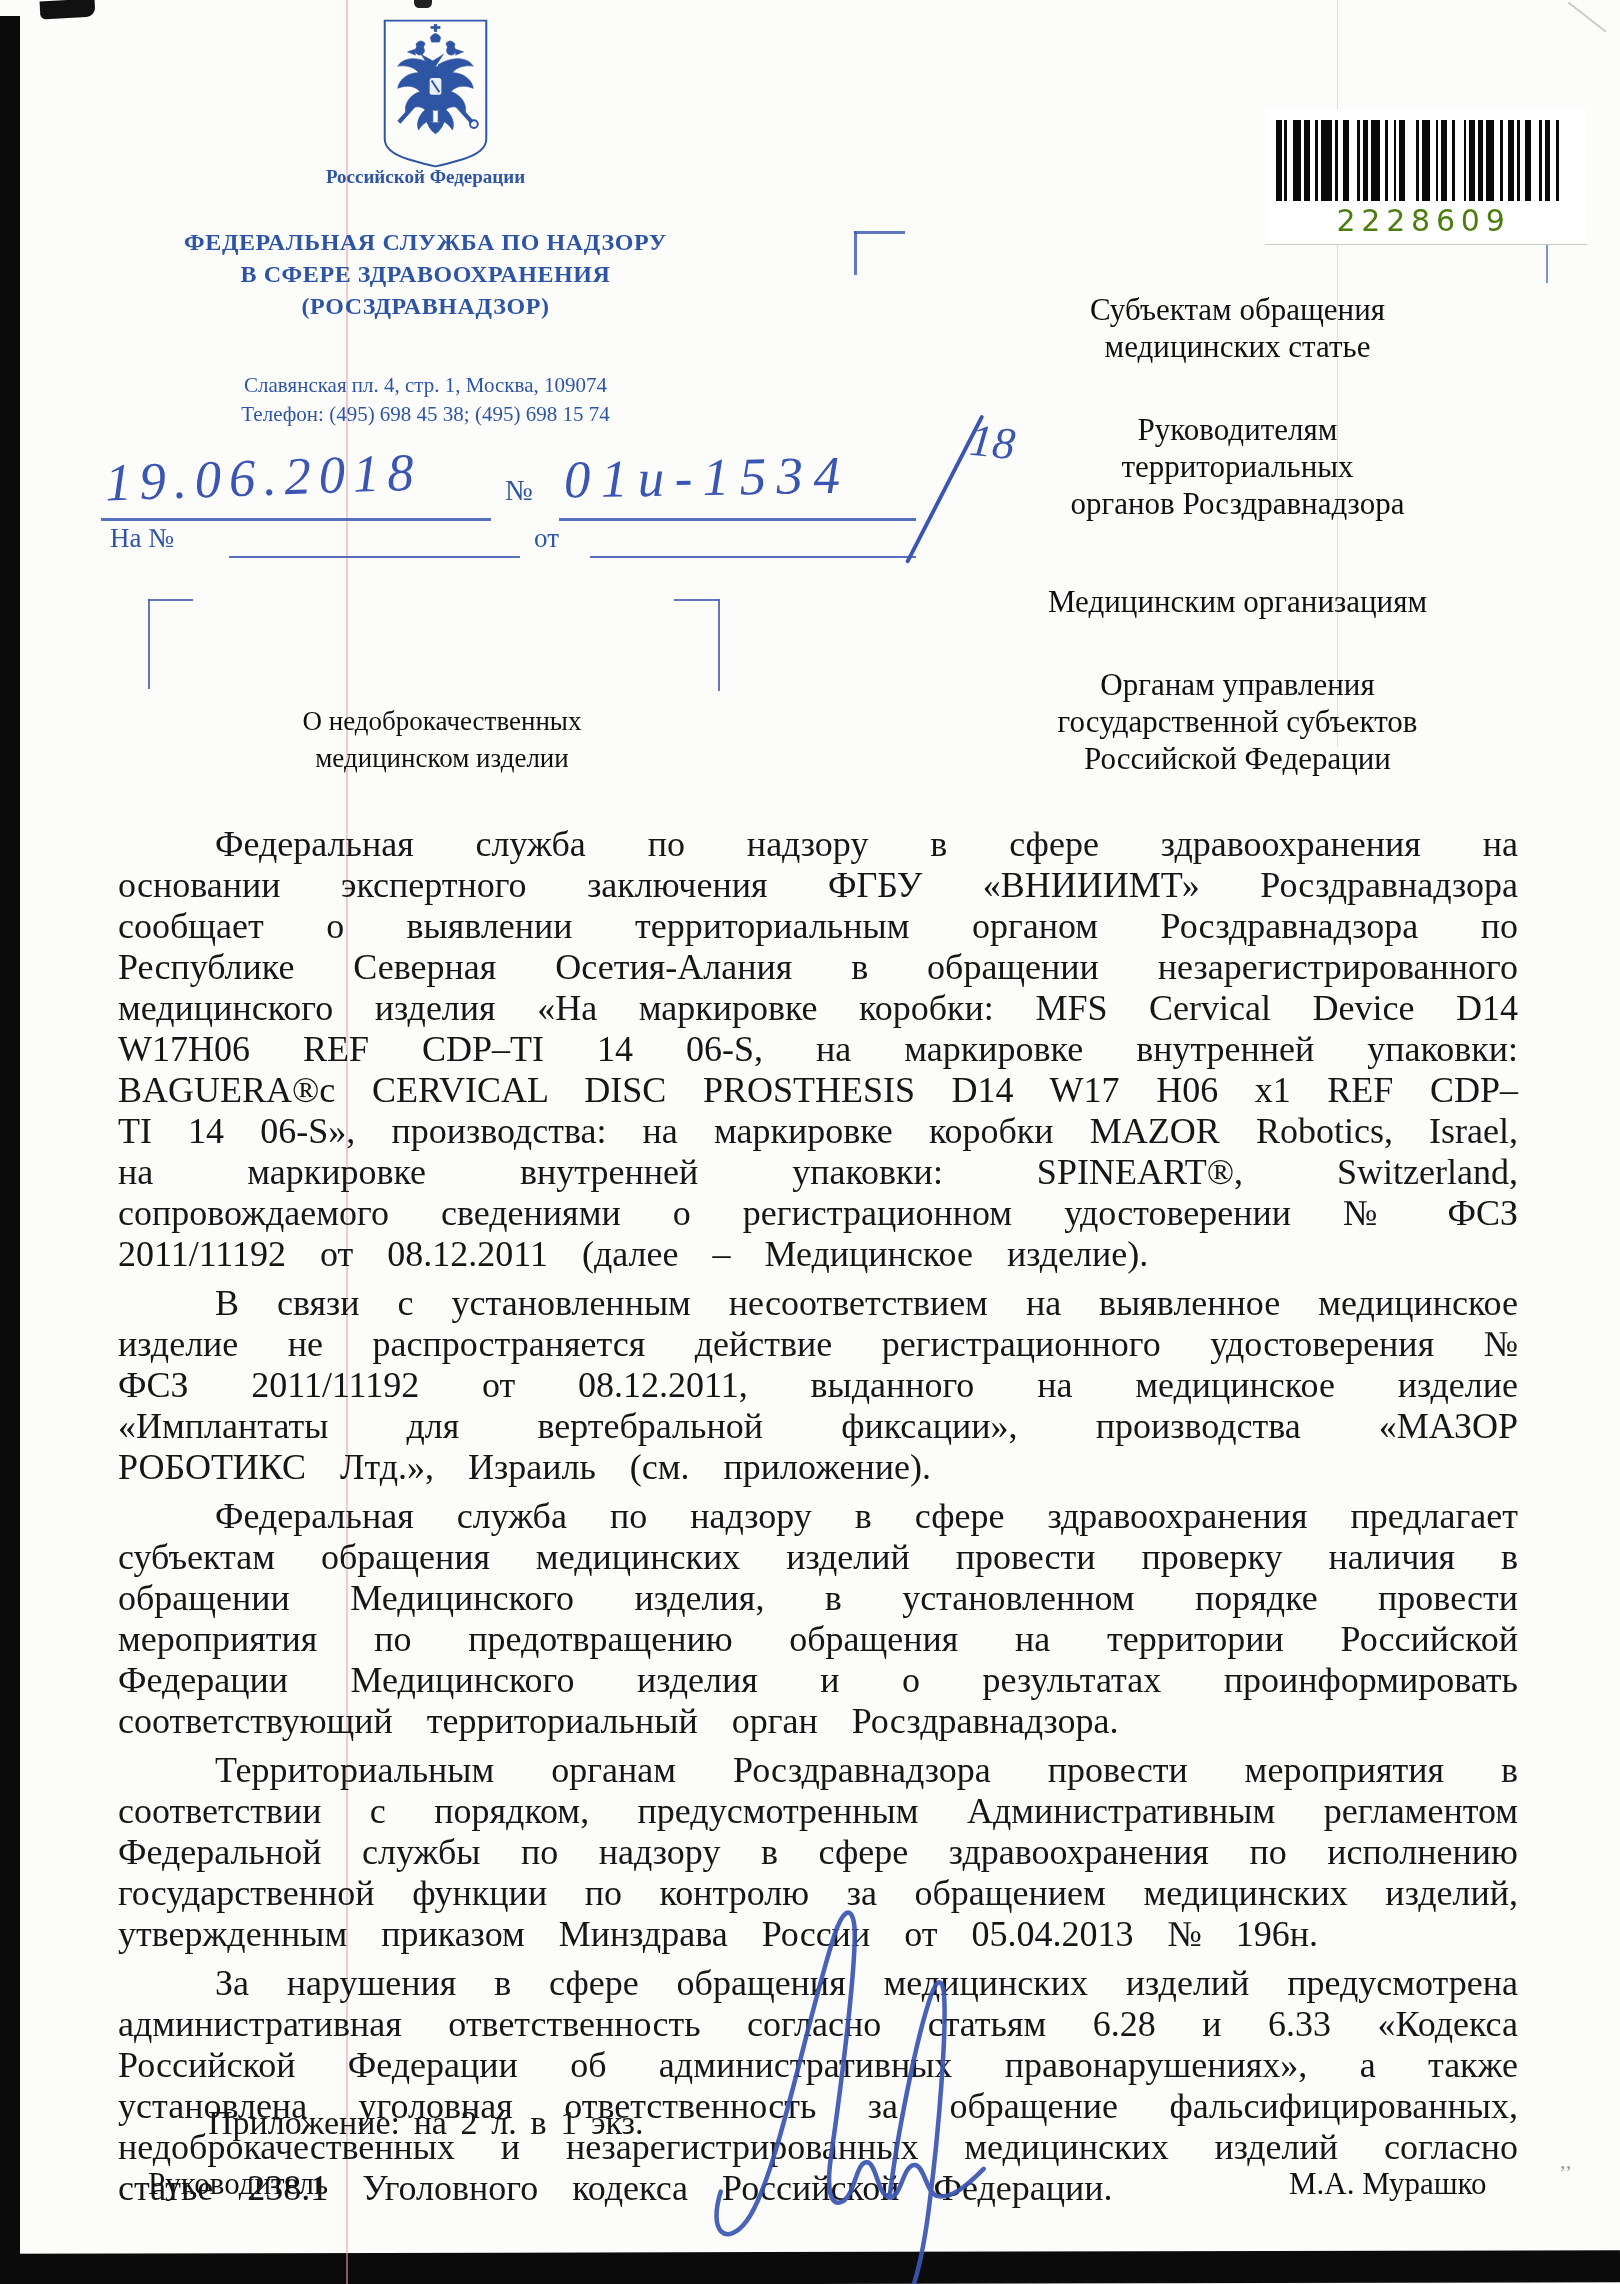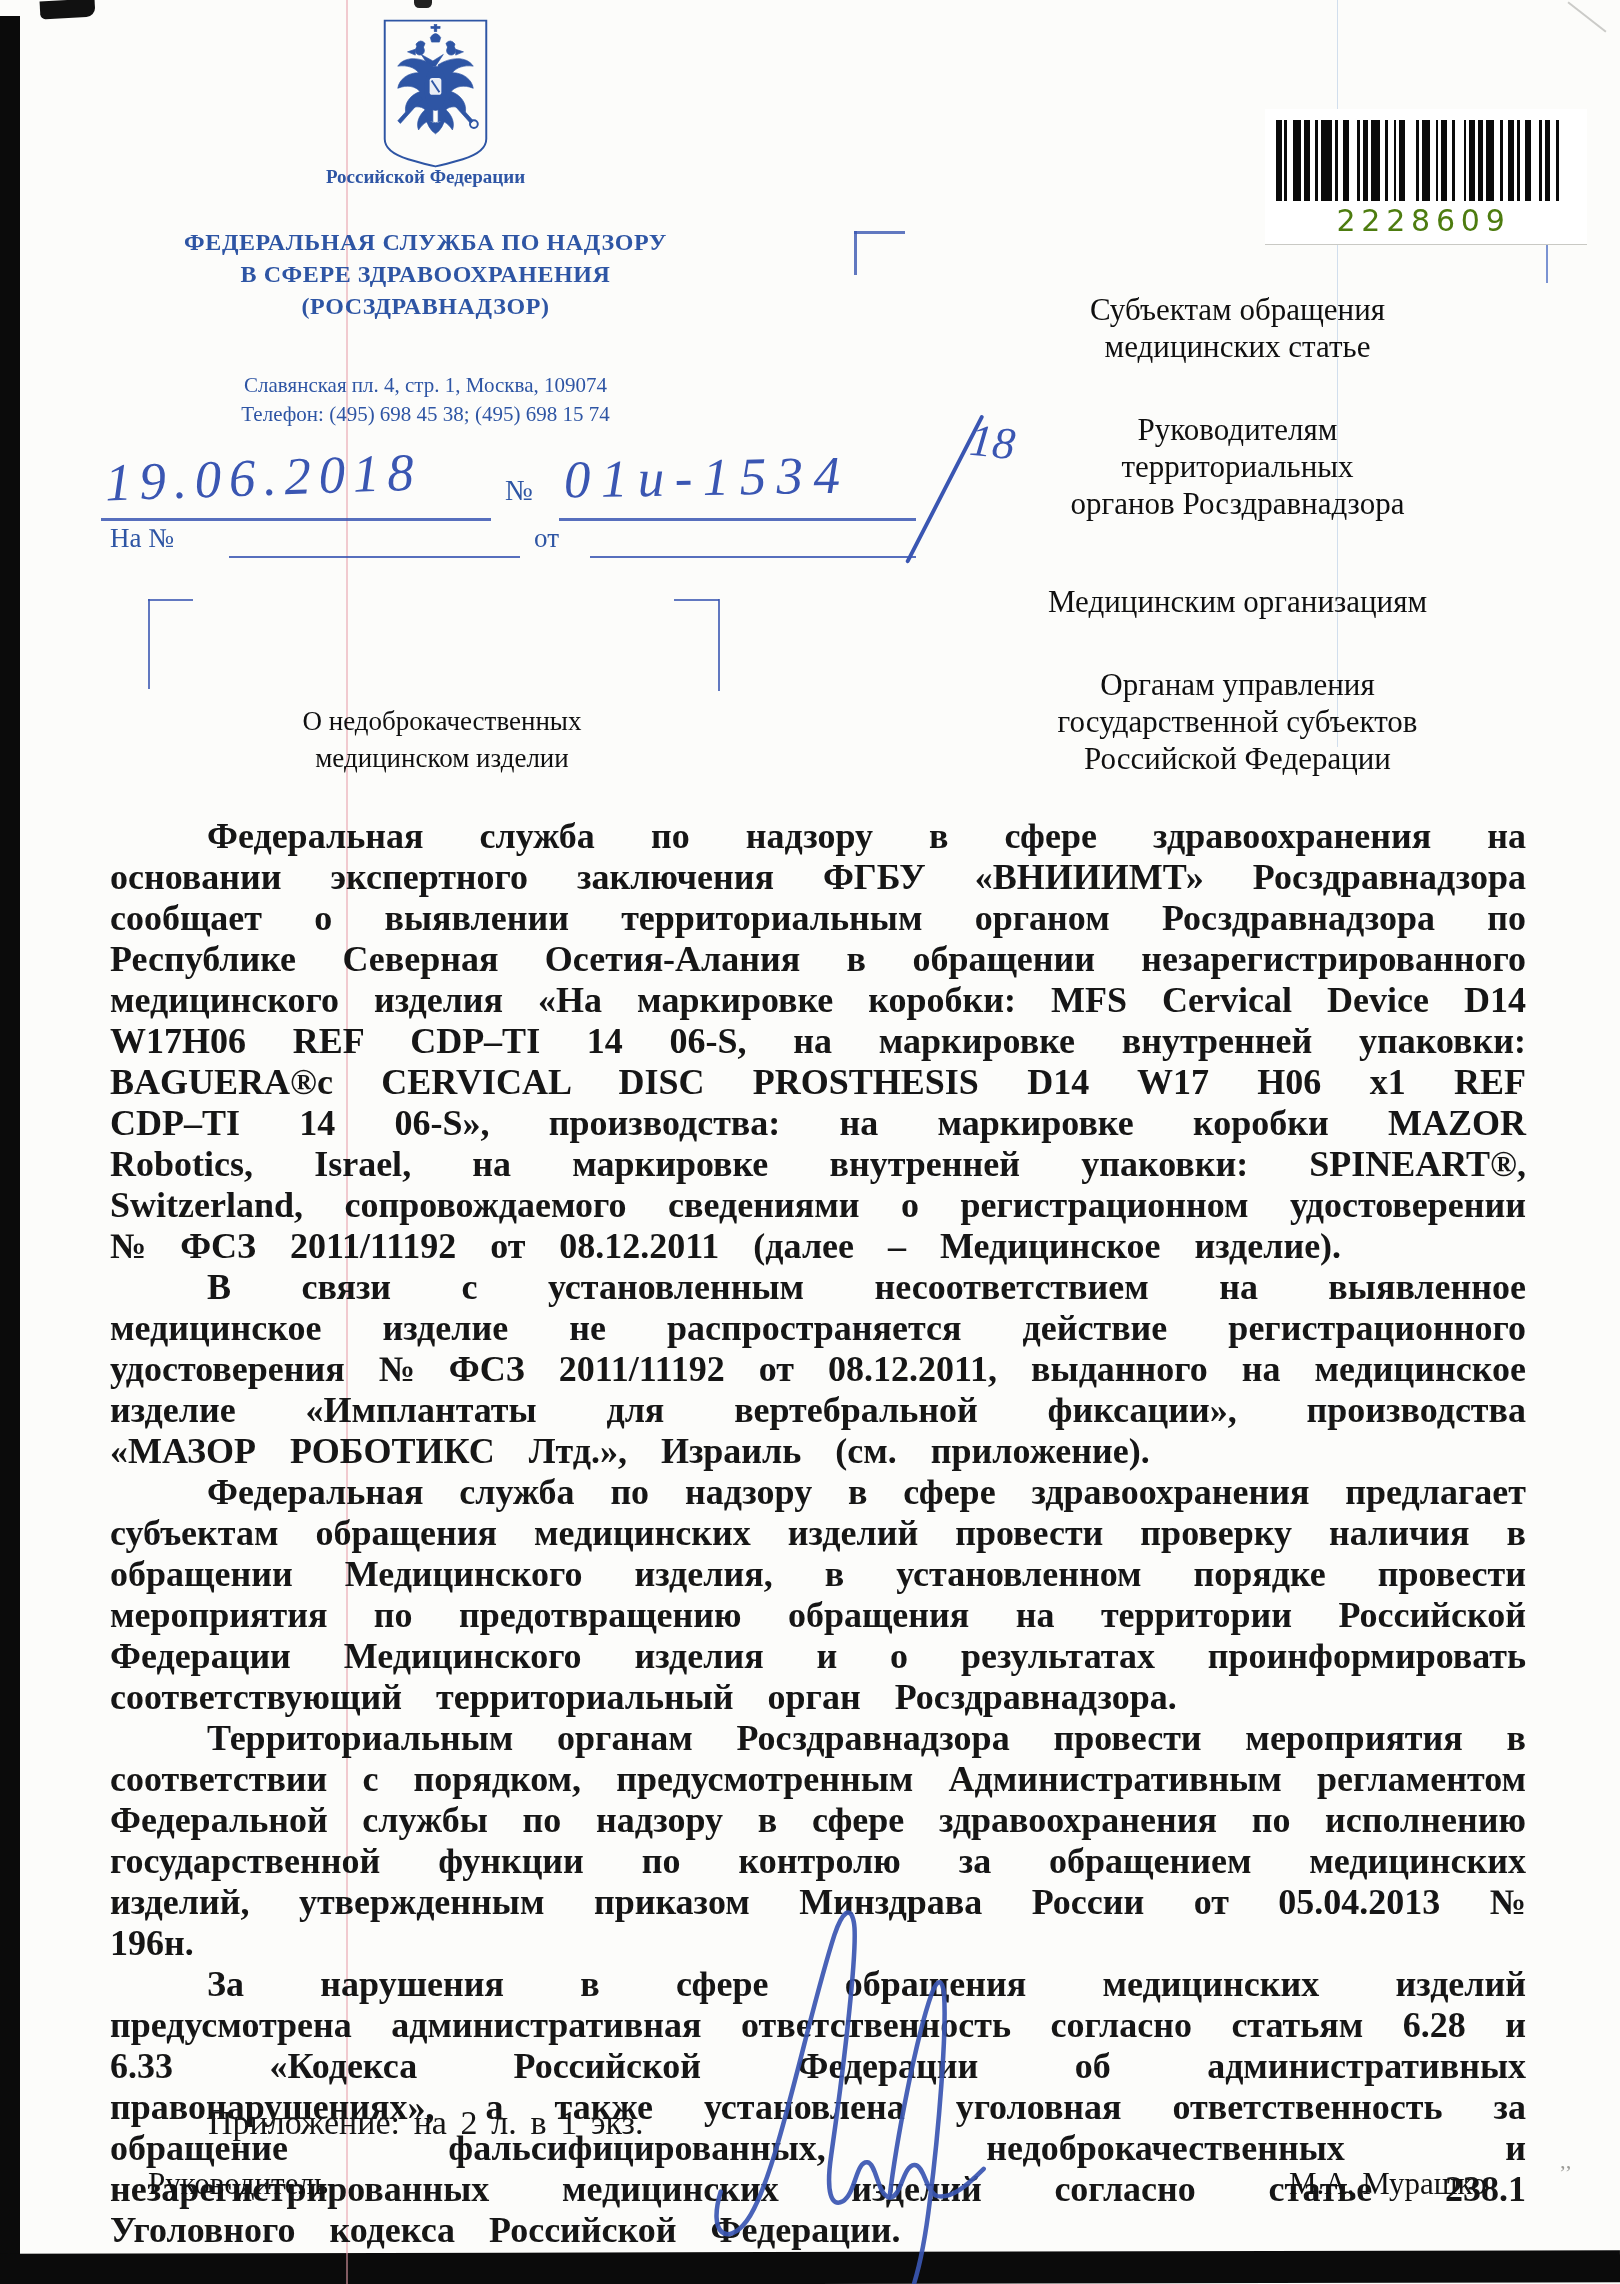--- a/index.html
+++ b/index.html
@@ -65,21 +65,21 @@
   
   .addressees{left:929px;top:0;width:617px;}
   .addr-block{position:absolute;left:0;width:617px;text-align:center;font-size:31px;line-height:37px;color:#101010;}
   .ab1{top:291px;} .ab2{top:411px;} .ab3{top:583px;} .ab4{top:666px;}
 
   
   .subject{left:208px;top:703px;width:468px;text-align:center;font-size:27px;line-height:37px;color:#101010;}
 
   
   .body-text{left:110px;top:816px;width:1416px;font-size:36px;line-height:41px;text-align:justify;word-spacing:25px;color:#161616;}
-  .body-text p{margin:0;text-indent:97px;font-weight:bold;}
+  .body-text p{margin:8px;text-indent:97px;}
   .attachment{left:208px;top:2104px;font-size:34px;word-spacing:5.2px;color:#161616;}
 
   
   .position{left:148px;top:2166px;font-size:31px;color:#111;}
   .name{left:1289px;top:2166px;font-size:31px;color:#111;}
   .speck{left:1559px;top:2160px;font-size:22px;color:#9b9b97;}
 
   .overlay{left:0;top:0;width:1620px;height:2284px;pointer-events:none;}
 </style>
 </head>

